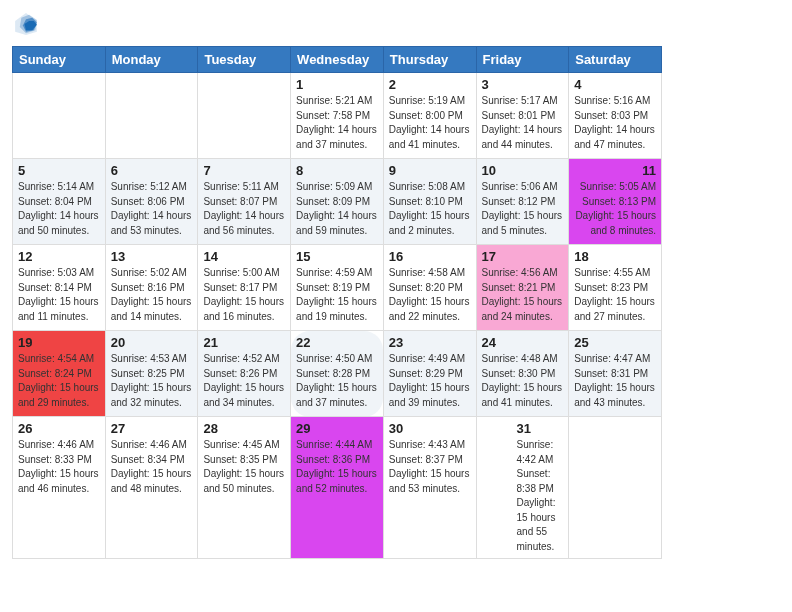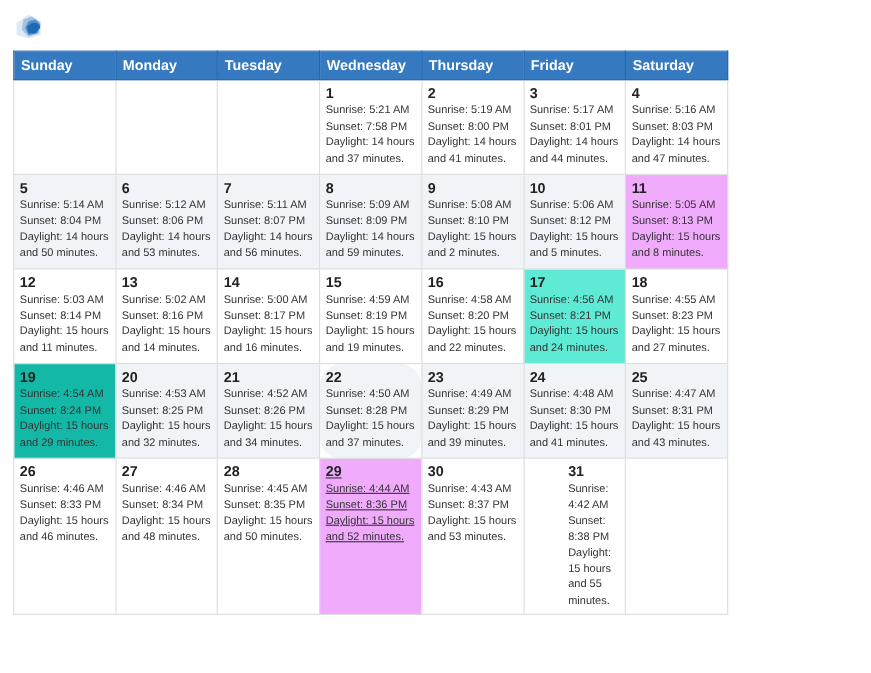--- a/index.html
+++ b/index.html
@@ -176,21 +176,21 @@
             <div class="cell-text">Sunrise: 5:09 AM<br>Sunset: 8:09 PM<br>Daylight: 14 hours and 59 minutes.</div>
           </td>
           <td style="background: rgb(240, 244, 248);">
             <span class="day-num">9</span>
             <div class="cell-text">Sunrise: 5:08 AM<br>Sunset: 8:10 PM<br>Daylight: 15 hours and 2 minutes.</div>
           </td>
           <td style="background: rgb(240, 244, 248);">
             <span class="day-num">10</span>
             <div class="cell-text">Sunrise: 5:06 AM<br>Sunset: 8:12 PM<br>Daylight: 15 hours and 5 minutes.</div>
           </td>
-          <td style="background: #f0abfc;">
+          <td style="background: #d946ef; text-align: right;">
             <span class="day-num">11</span>
             <div class="cell-text">Sunrise: 5:05 AM<br>Sunset: 8:13 PM<br>Daylight: 15 hours and 8 minutes.</div>
           </td>
         </tr>
         <tr>
           <td style="background: rgb(255, 255, 255);">
             <span class="day-num">12</span>
             <div class="cell-text">Sunrise: 5:03 AM<br>Sunset: 8:14 PM<br>Daylight: 15 hours and 11 minutes.</div>
           </td>
           <td style="background: rgb(255, 255, 255);">
@@ -202,31 +202,31 @@
             <div class="cell-text">Sunrise: 5:00 AM<br>Sunset: 8:17 PM<br>Daylight: 15 hours and 16 minutes.</div>
           </td>
           <td style="background: rgb(255, 255, 255);">
             <span class="day-num">15</span>
             <div class="cell-text">Sunrise: 4:59 AM<br>Sunset: 8:19 PM<br>Daylight: 15 hours and 19 minutes.</div>
           </td>
           <td style="background: rgb(255, 255, 255);">
             <span class="day-num">16</span>
             <div class="cell-text">Sunrise: 4:58 AM<br>Sunset: 8:20 PM<br>Daylight: 15 hours and 22 minutes.</div>
           </td>
-          <td style="background: #5eead4;">
+          <td style="background: #f9a8d4;">
             <span class="day-num">17</span>
             <div class="cell-text">Sunrise: 4:56 AM<br>Sunset: 8:21 PM<br>Daylight: 15 hours and 24 minutes.</div>
           </td>
           <td style="background: rgb(255, 255, 255);">
             <span class="day-num">18</span>
             <div class="cell-text">Sunrise: 4:55 AM<br>Sunset: 8:23 PM<br>Daylight: 15 hours and 27 minutes.</div>
           </td>
         </tr>
         <tr>
-          <td style="background: #14b8a6;">
+          <td style="background: #ef4444;">
             <span class="day-num">19</span>
             <div class="cell-text">Sunrise: 4:54 AM<br>Sunset: 8:24 PM<br>Daylight: 15 hours and 29 minutes.</div>
           </td>
           <td style="background: rgb(240, 244, 248);">
             <span class="day-num">20</span>
             <div class="cell-text">Sunrise: 4:53 AM<br>Sunset: 8:25 PM<br>Daylight: 15 hours and 32 minutes.</div>
           </td>
           <td style="background: rgb(240, 244, 248);">
             <span class="day-num">21</span>
             <div class="cell-text">Sunrise: 4:52 AM<br>Sunset: 8:26 PM<br>Daylight: 15 hours and 34 minutes.</div>
@@ -254,21 +254,21 @@
             <div class="cell-text">Sunrise: 4:46 AM<br>Sunset: 8:33 PM<br>Daylight: 15 hours and 46 minutes.</div>
           </td>
           <td style="background: rgb(255, 255, 255);">
             <span class="day-num">27</span>
             <div class="cell-text">Sunrise: 4:46 AM<br>Sunset: 8:34 PM<br>Daylight: 15 hours and 48 minutes.</div>
           </td>
           <td style="background: rgb(255, 255, 255);">
             <span class="day-num">28</span>
             <div class="cell-text">Sunrise: 4:45 AM<br>Sunset: 8:35 PM<br>Daylight: 15 hours and 50 minutes.</div>
           </td>
-          <td style="background: #f0abfc; text-decoration: underline;">
+          <td style="background: #d946ef;">
             <span class="day-num">29</span>
             <div class="cell-text">Sunrise: 4:44 AM<br>Sunset: 8:36 PM<br>Daylight: 15 hours and 52 minutes.</div>
           </td>
           <td style="background: rgb(255, 255, 255);">
             <span class="day-num">30</span>
             <div class="cell-text">Sunrise: 4:43 AM<br>Sunset: 8:37 PM<br>Daylight: 15 hours and 53 minutes.</div>
           </td>
           <td style="background: rgb(255, 255, 255); padding-left: 40px;">
             <span class="day-num">31</span>
             <div class="cell-text">Sunrise: 4:42 AM<br>Sunset: 8:38 PM<br>Daylight: 15 hours and 55 minutes.</div>

